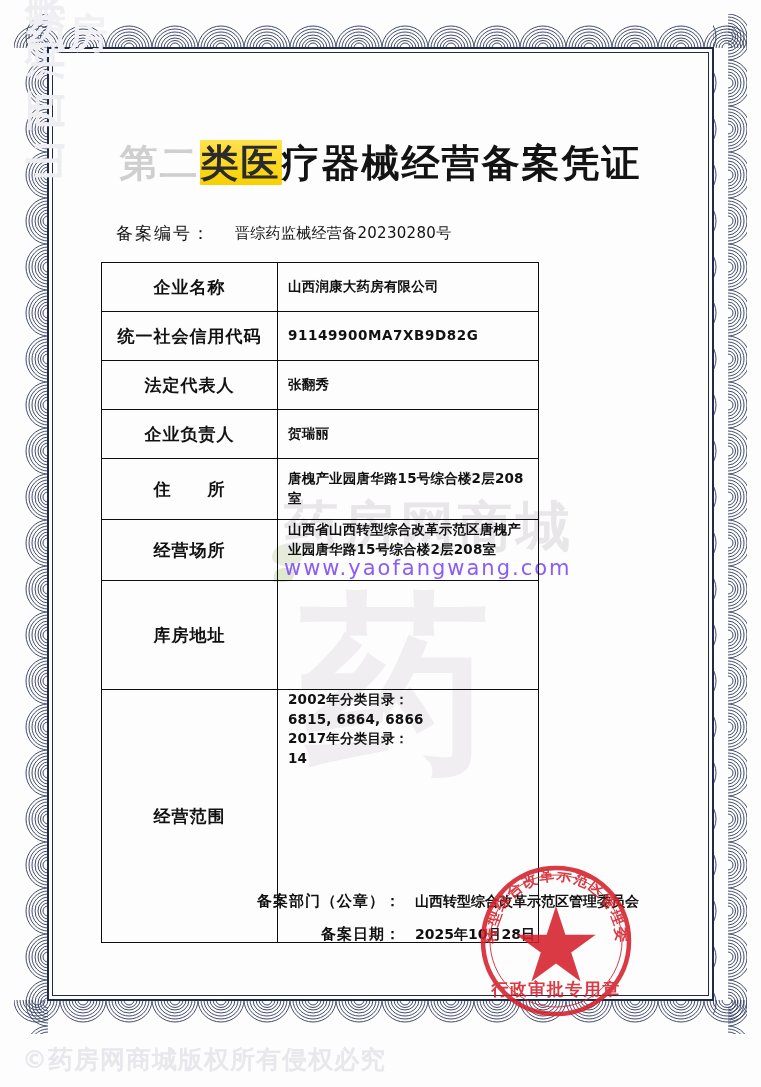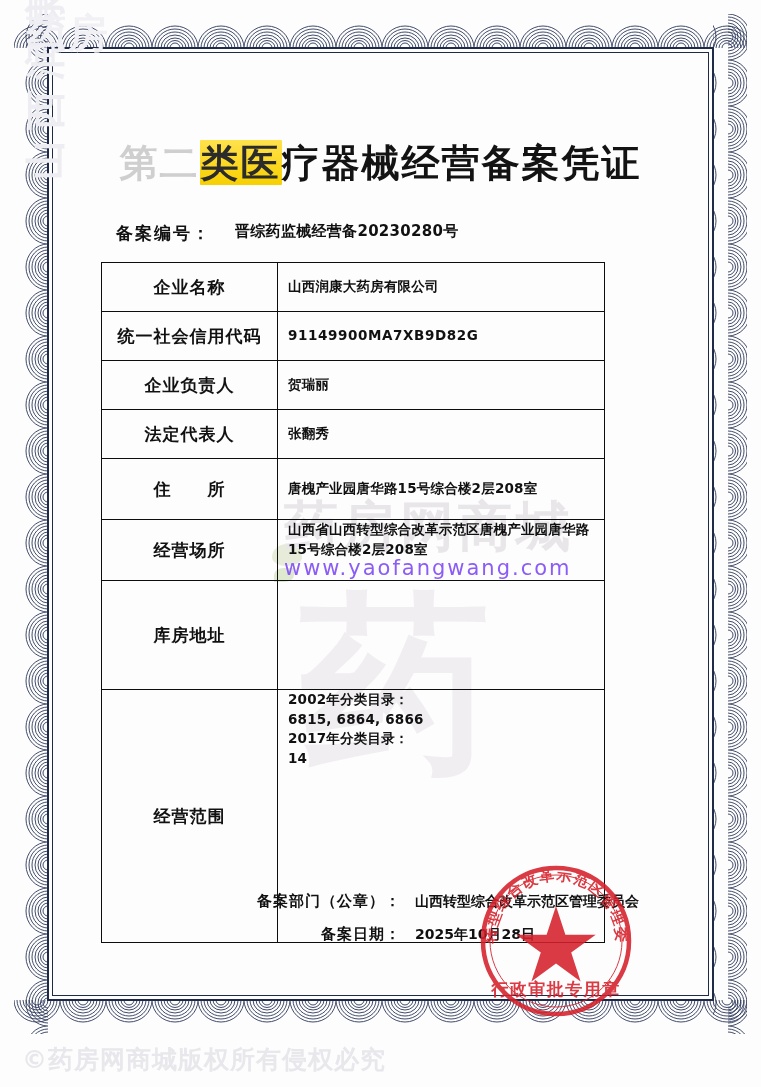--- a/index.html
+++ b/index.html
@@ -154,42 +154,42 @@
   }
   .title .normal { color: #131313; }
 
   
   .recno {
     position: absolute;
     left: 101px;
     top: 222px;
     width: 546px;
     display: flex;
-    align-items: flex-start;
+    align-items: center;
     font-size: 16px;
-    font-weight: bold;
+    font-weight: normal;
   }
   .recno .lbl {
     width: 110px;
     text-align: right;
     letter-spacing: 2px;
     font-size: 17px;
   }
   .recno .val {
     margin-left: 24px;
     font-size: 15px;
     letter-spacing: 0.3px;
   }
 
   
   .tbl {
     position: absolute;
     left: 101px;
     top: 262px;
-    width: 504px;
+    width: 438px;
     border-collapse: collapse;
     background: transparent;
   }
   .tbl td {
     border: 1.6px solid #0d0d0d;
     vertical-align: middle;
     background: transparent;
   }
   .tbl td.k {
     width: 167px;
@@ -342,26 +342,26 @@
     <tbody>
       <tr class="r-short">
         <td class="k">企业名称</td>
         <td class="v">山西润康大药房有限公司</td>
       </tr>
       <tr class="r-short">
         <td class="k">统一社会信用代码</td>
         <td class="v mono">91149900MA7XB9D82G</td>
       </tr>
       <tr class="r-short">
+        <td class="k">法定代表人</td>
+        <td class="v">张翻秀</td>
+      </tr>
+      <tr class="r-short">
         <td class="k">企业负责人</td>
         <td class="v">贺瑞丽</td>
-      </tr>
-      <tr class="r-short">
-        <td class="k">法定代表人</td>
-        <td class="v">张翻秀</td>
       </tr>
       <tr class="r-addr">
         <td class="k">住　　所</td>
         <td class="v">唐槐产业园唐华路15号综合楼2层208室</td>
       </tr>
       <tr class="r-addr">
         <td class="k">经营场所</td>
         <td class="v top">山西省山西转型综合改革示范区唐槐产业园唐华路15号综合楼2层208室</td>
       </tr>
       <tr class="r-store">

